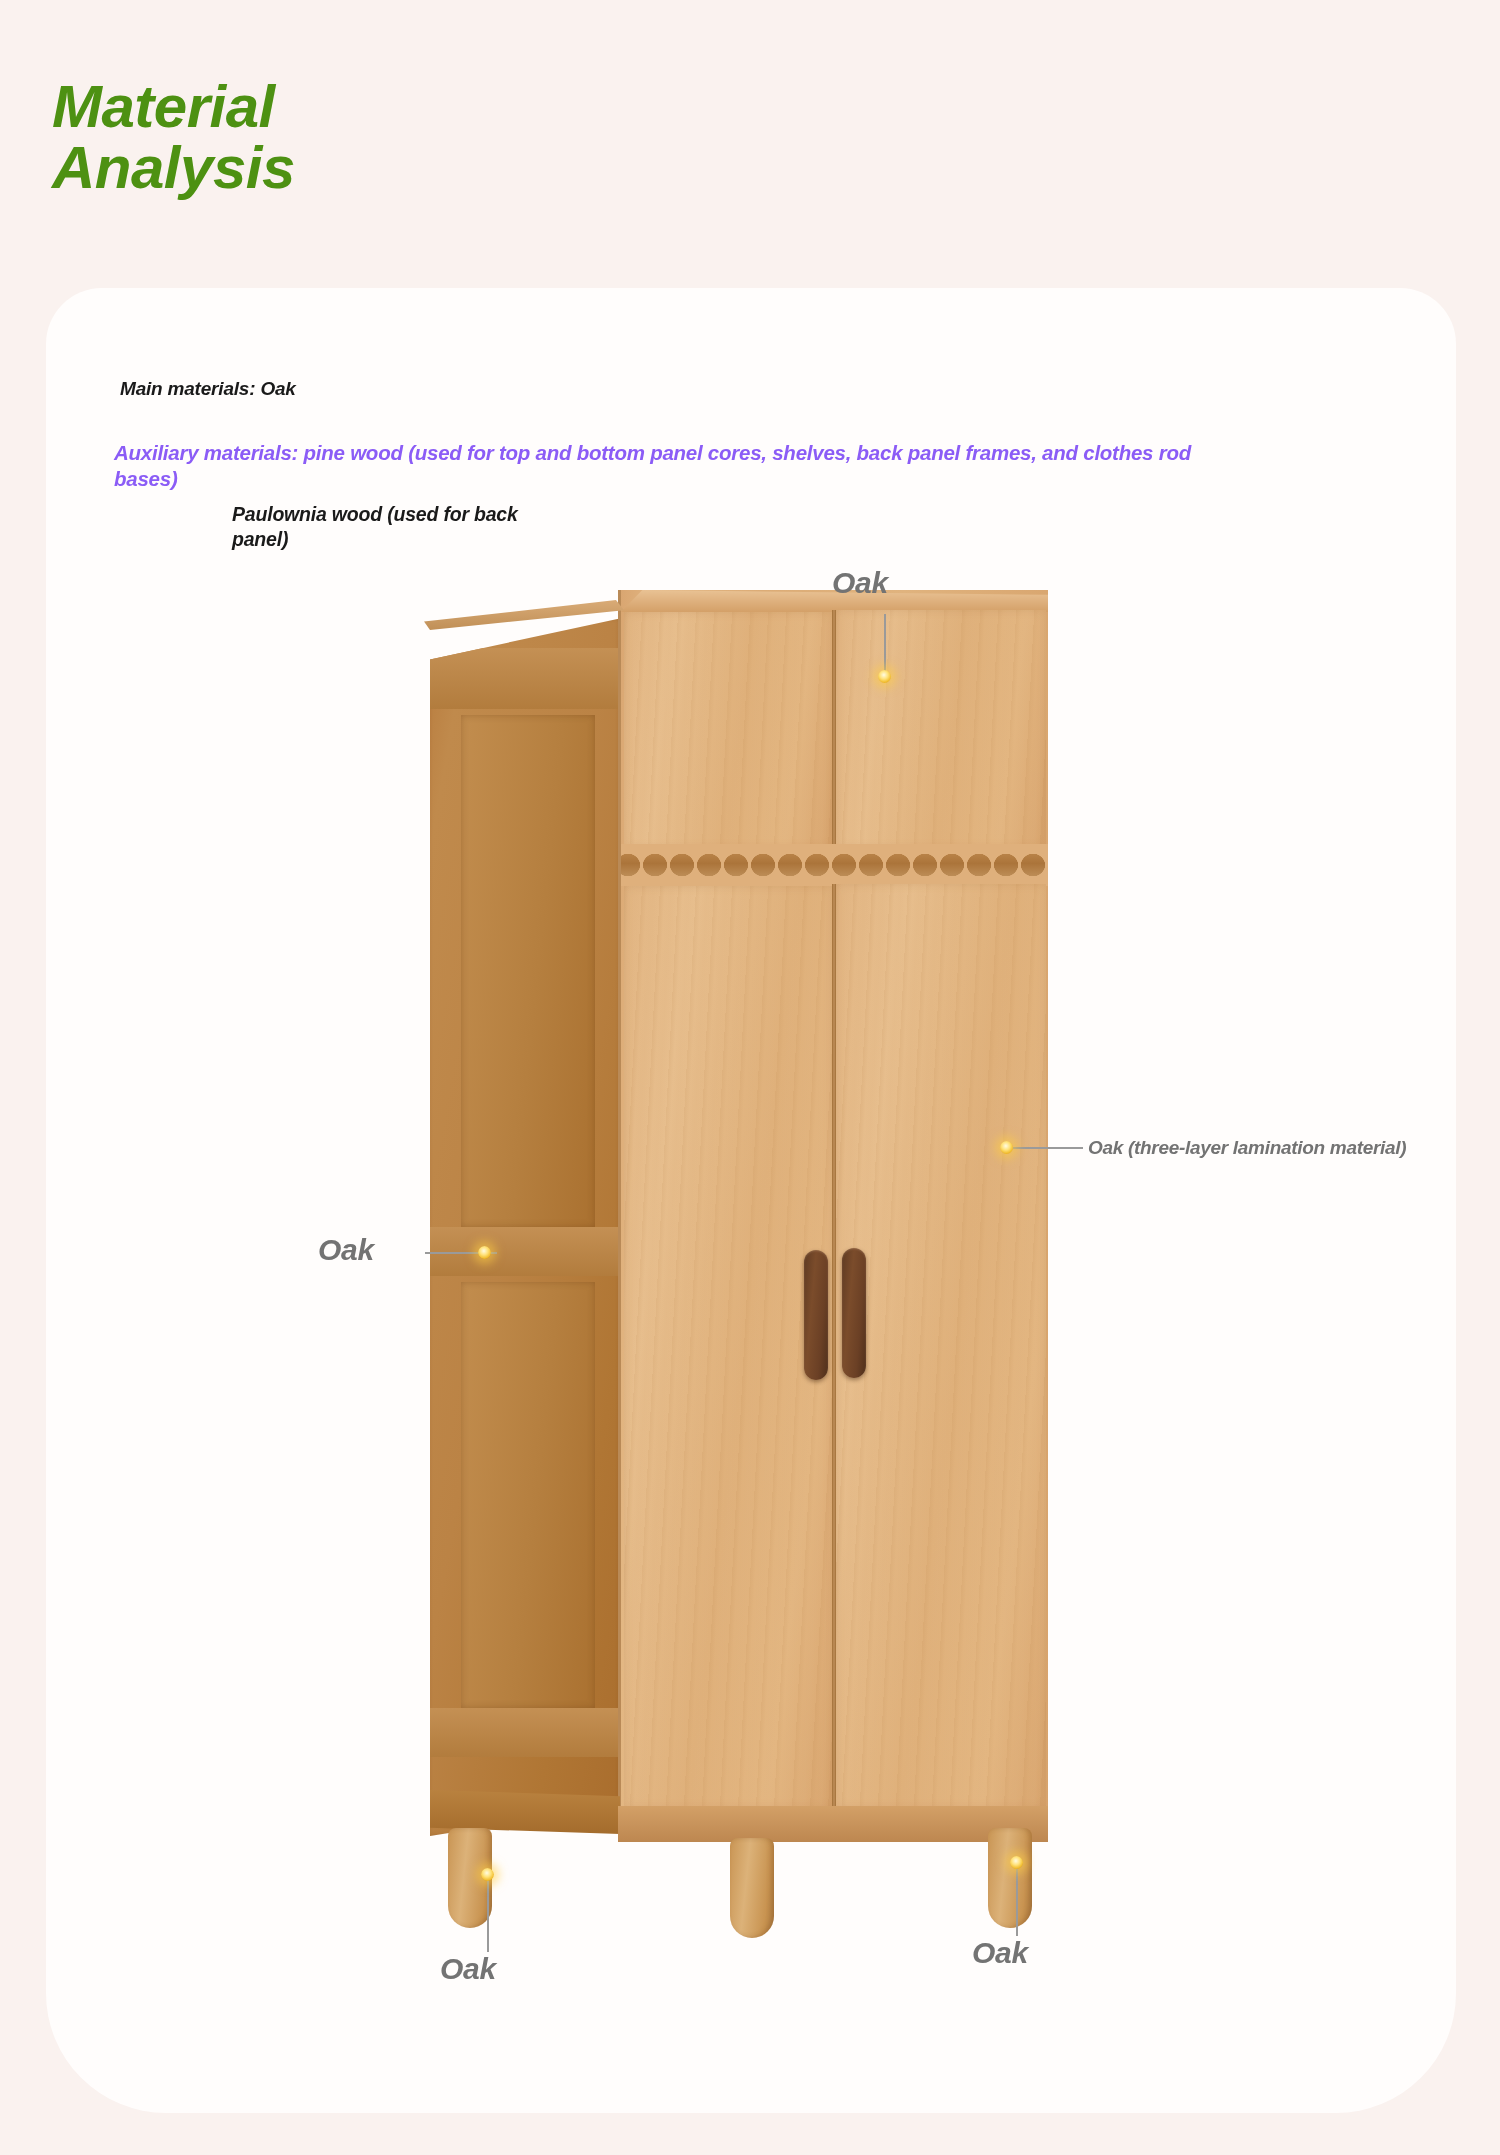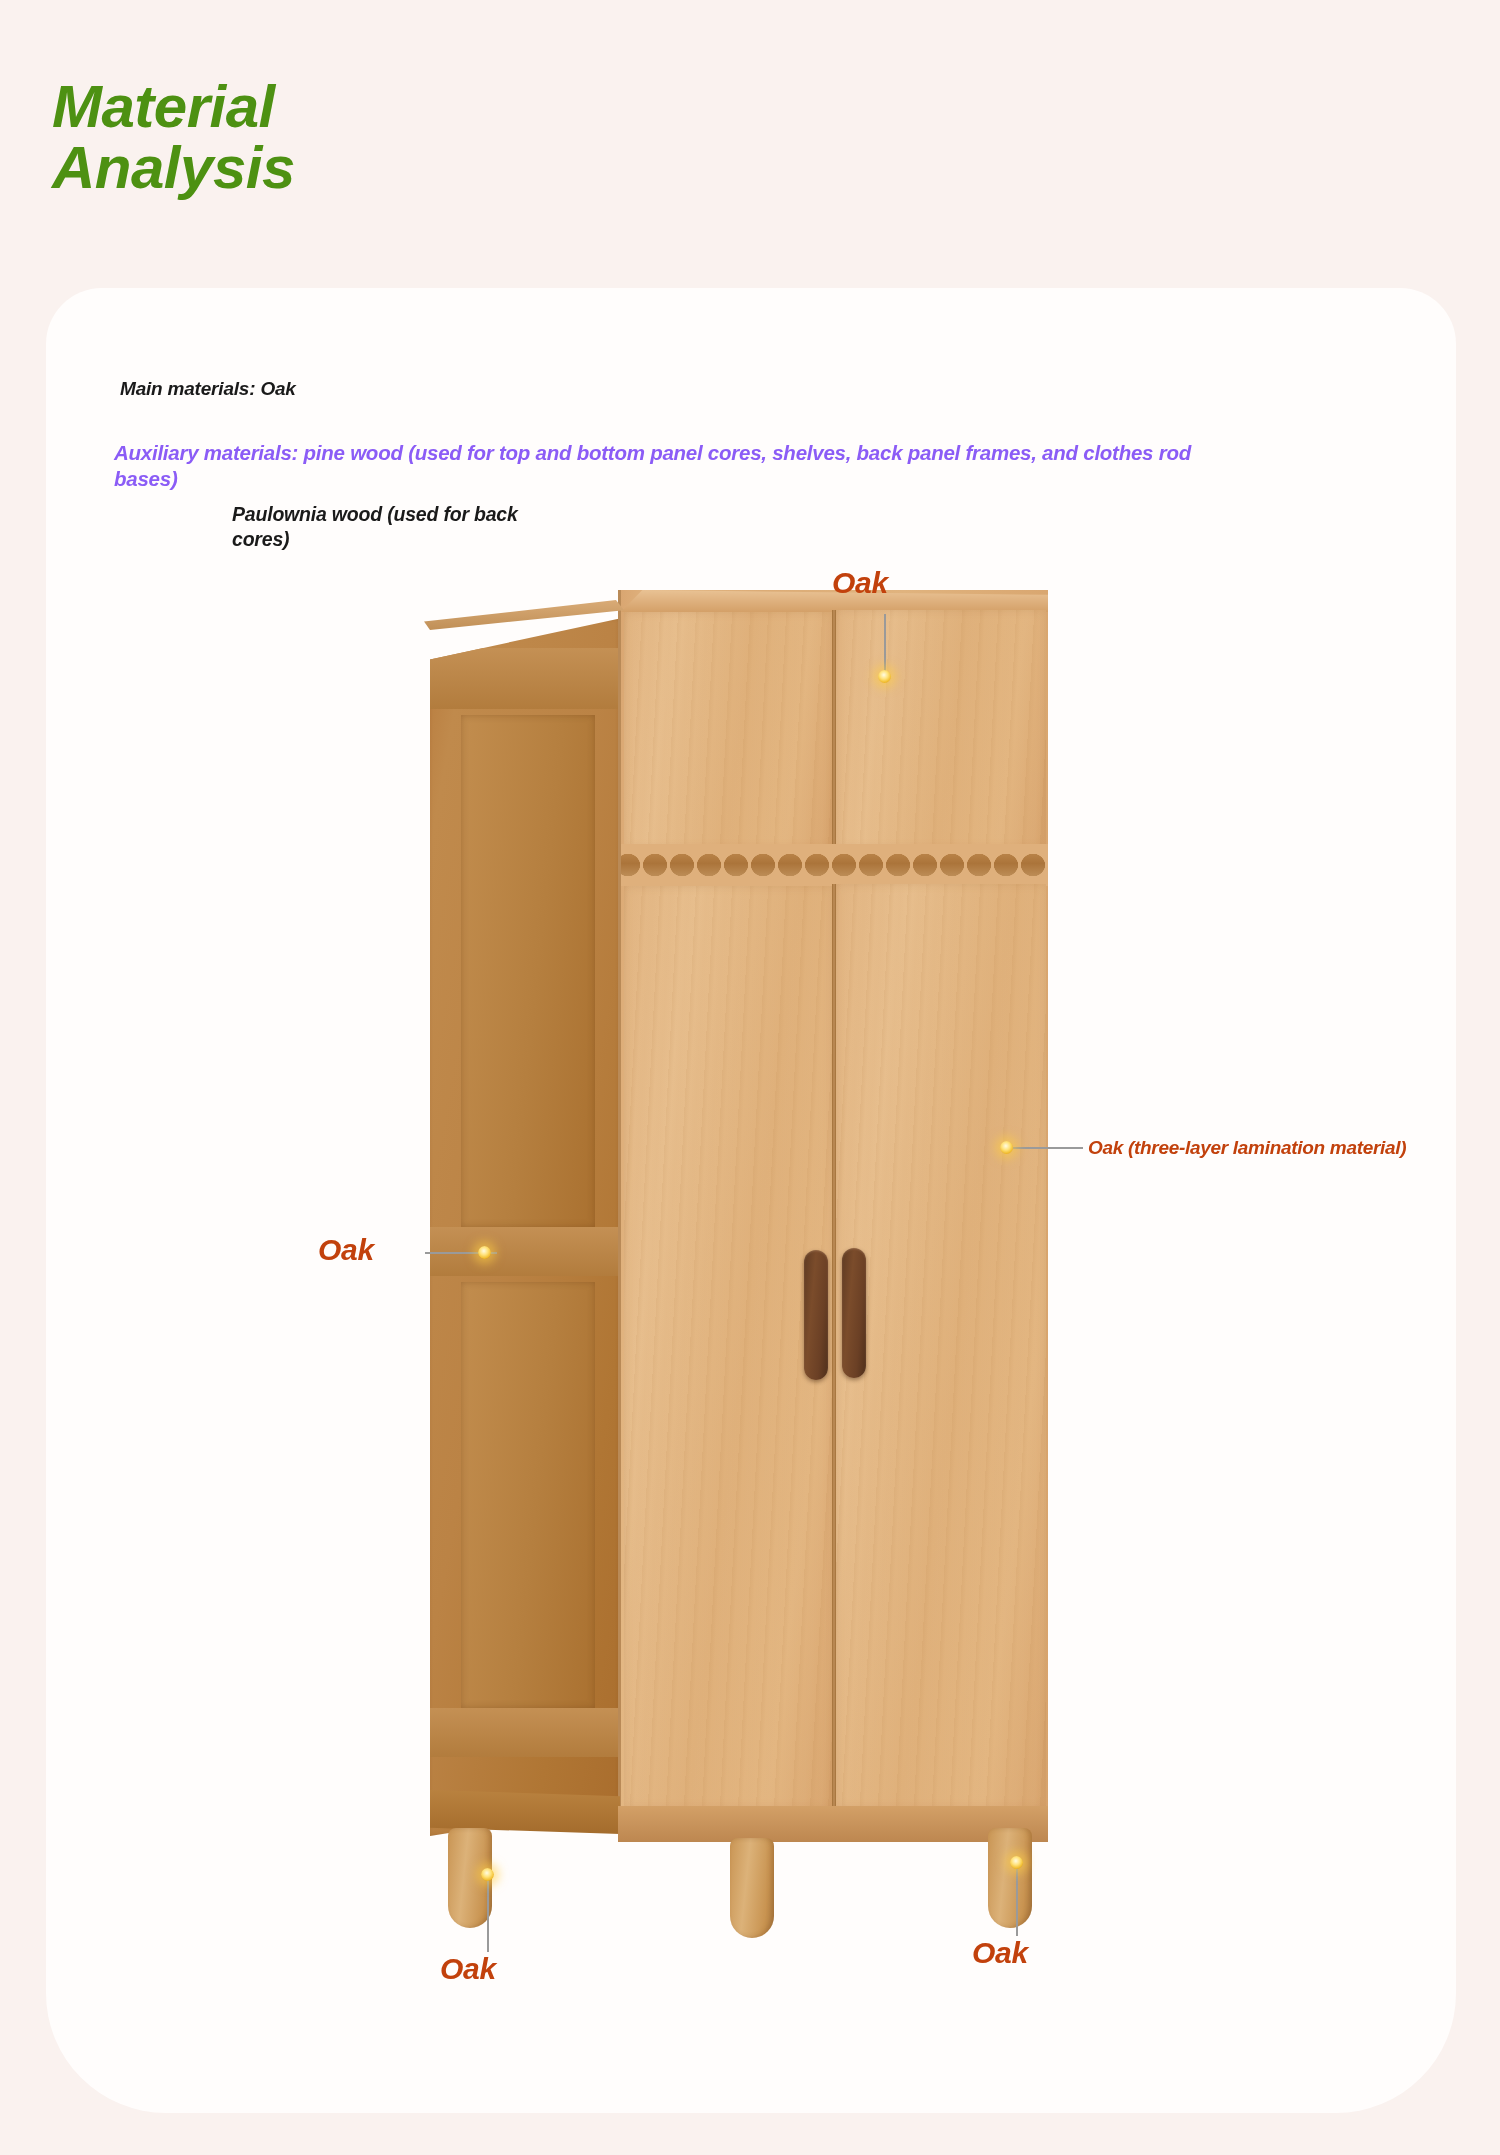--- a/index.html
+++ b/index.html
@@ -197,41 +197,41 @@
   .leader {
     position:absolute;
     background:#9a9a9a;
     z-index:5;
   }
   .leader-h { height:2px; }
   .leader-v { width:2px; }
   .callout-label {
     position:absolute;
     font-weight:bold;
-    color:#c2410c;
+    color:#737373;
     white-space:nowrap;
     z-index:7;
     letter-spacing:-0.3px;
   }
   .label-lg { font-size:30px; }
   .label-sm { font-size:19px; }
 </style>
 </head>
 <body>
 
 <div id="page-title">Material
 Analysis</div>
 
 <div id="content-card"></div>
 
 <div class="spec-main">Main materials: Oak</div>
 
 <div class="spec-aux">Auxiliary materials: pine wood (used for top and bottom panel cores, shelves, back panel frames, and clothes rod bases)</div>
 
-<div class="spec-paulownia">Paulownia wood (used for back cores)</div>
+<div class="spec-paulownia">Paulownia wood (used for back panel)</div>
 
 <div id="wardrobe">
 
   <div class="side-panel">
     <div class="side-frame-rail" style="top:2.5%;height:5%;"></div>
     <div class="side-panel-inset" style="top:8%;height:42%;"></div>
     <div class="side-frame-rail" style="top:50%;height:4%;"></div>
     <div class="side-panel-inset" style="top:54.5%;height:35%;"></div>
     <div class="side-frame-rail" style="top:89.5%;height:4%;"></div>
   </div>

